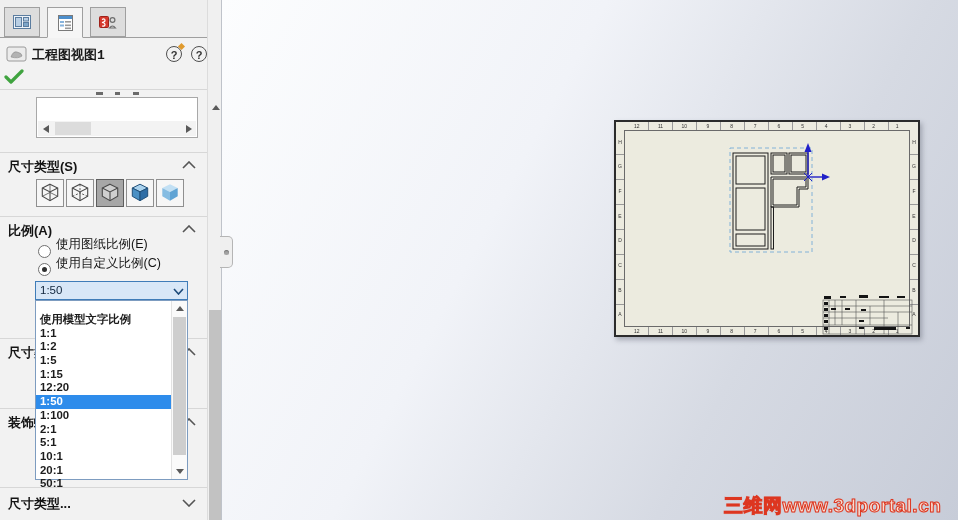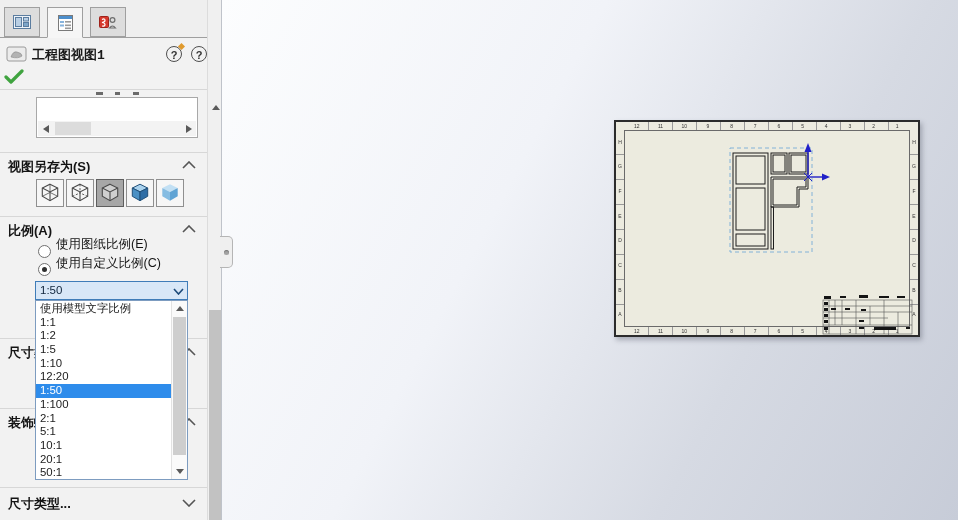--- a/index.html
+++ b/index.html
@@ -50,21 +50,21 @@
   .radio.on::after{content:"";position:absolute;left:3px;top:3px;width:5px;height:5px;border-radius:50%;background:#2f2f2f;}
   .radio-label{font-size:12.5px;color:#141414;}
 
   
   #scale-combo{left:35px;top:281px;width:153px;height:19px;background:#d8e7f7;border:1px solid #3f7cb8;box-sizing:border-box;}
   #scale-combo .val{position:absolute;left:4px;top:2px;font-size:11.5px;color:#10253c;}
   
   #scale-dd{left:35px;top:300px;width:153px;height:180px;background:#fff;border:1px solid #7d9cc0;box-sizing:border-box;z-index:30;}
   .opt{height:13.7px;line-height:13.7px;font-size:11.4px;color:#1c1c1c;padding-left:4px;white-space:nowrap;overflow:hidden;}
   .opt.selected{background:#2e8ceb;color:#fff;}
-  #dd-opts{position:absolute;left:0;top:1px;right:16px;}
+  #dd-opts{position:absolute;left:0;top:12px;right:16px;font-weight:bold;}
   #dd-scroll{position:absolute;right:0;top:0;bottom:0;width:15px;background:#fafafa;border-left:1px solid #e2e2e2;}
   #dd-thumb{position:absolute;left:1px;top:16px;width:13px;height:138px;background:#cecece;}
 
   
   .partial-label{font-size:13px;font-weight:bold;color:#141414;white-space:nowrap;}
 
   
   #pvsb{left:207px;top:0;width:14px;height:520px;background:#f0f0f0;border-left:1px solid #dcdcdc;box-sizing:border-box;}
   #pvthumb{position:absolute;left:1px;top:310px;width:12px;height:210px;background:#c2c2c2;}
 
@@ -216,20 +216,21 @@
           <rect x="229" y="186" width="5" height="2"></rect>
         <rect x="245" y="187" width="5" height="2"></rect>
           <rect x="243" y="198" width="5" height="2"></rect>
         <rect x="243" y="205" width="5" height="2"></rect>
           <rect x="258" y="205" width="22" height="3"></rect>
         <rect x="290" y="205" width="4" height="2"></rect>
       </g>
     </svg>
   </div>
 
+  <div id="watermark" class="abs">三维网www.3dportal.cn</div>
 
   <div id="panel" class="abs">
 
     <div id="tabbar" class="abs">
       <div class="tab abs" style="left:4px">
         <svg width="20" height="18" viewBox="0 0 20 18">
           <rect x="1.5" y="2.5" width="17" height="13" fill="#eef3f8" stroke="#5b7da0"></rect>
           <rect x="3.5" y="4.5" width="6" height="9" fill="#b9cfe4" stroke="#5b7da0"></rect>
           <rect x="11.5" y="4.5" width="5" height="3.5" fill="#b9cfe4" stroke="#5b7da0"></rect>
           <rect x="11.5" y="9.5" width="5" height="4" fill="#7ea6c9" stroke="#5b7da0"></rect>
@@ -289,21 +290,21 @@
           </div>
         <div id="hthumb"></div>
         <div class="sb-btn" style="right:0">
             <div class="tri-r"></div>
           </div>
       </div>
     </div>
 
     <div class="divider abs" style="top:152px"></div>
 
-    <div class="sec-label abs" style="left:8px;top:158px">视图另存为(S)</div>
+    <div class="sec-label abs" style="left:8px;top:158px">尺寸类型(S)</div>
     <div class="chev abs" style="top:161px">
       <svg width="14" height="8" viewBox="0 0 14 8">
           <path d="M1 7 L7 1 L13 7" fill="none" stroke="#555" stroke-width="1.6"></path>
         </svg>
     </div>
 
     <div class="stybtn abs" style="left:36px">
       <svg width="22" height="22" viewBox="0 0 20 20" fill="none" stroke="#4a4a4a" stroke-width="1">
         <path d="M10 2 L17 5.5 L17 13 L10 17 L3 13 L3 5.5 Z"></path>
         <path d="M3 5.5 L10 9 L17 5.5 M10 9 L10 17"></path>
@@ -374,21 +375,21 @@
         </svg>
     </div>
 
     <div id="scale-dd" class="abs">
       <div id="dd-opts">
 
       <div class="opt">使用模型文字比例</div>
           <div class="opt">1:1</div>
           <div class="opt">1:2</div>
           <div class="opt">1:5</div>
-          <div class="opt">1:10</div>
+          <div class="opt">1:15</div>
           <div class="opt">12:20</div>
           <div class="opt selected">1:50</div>
           <div class="opt">1:100</div>
           <div class="opt">2:1</div>
           <div class="opt">5:1</div>
           <div class="opt">10:1</div>
           <div class="opt">20:1</div>
           <div class="opt">50:1</div>
         </div>
       <div id="dd-scroll">

